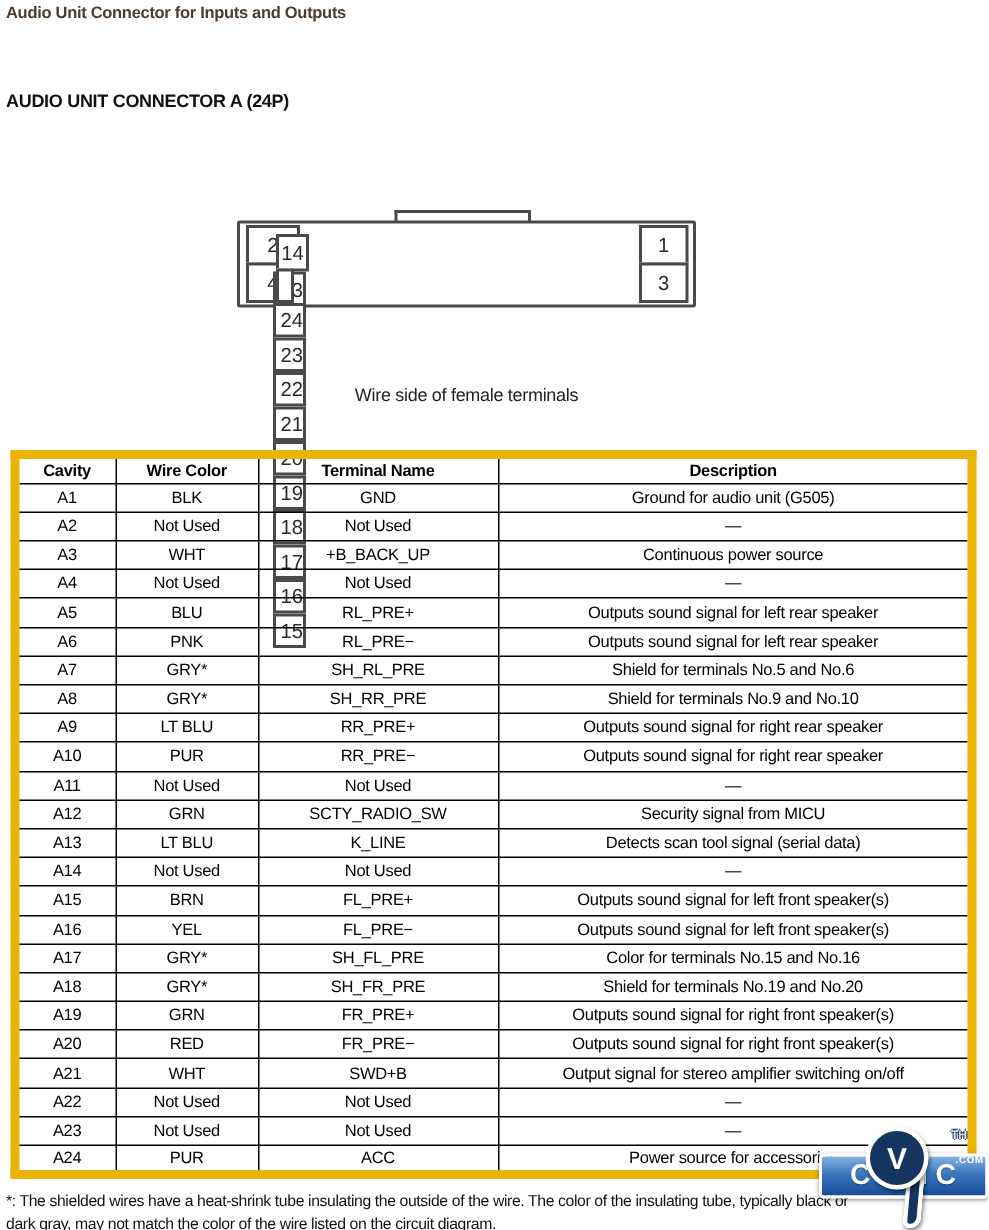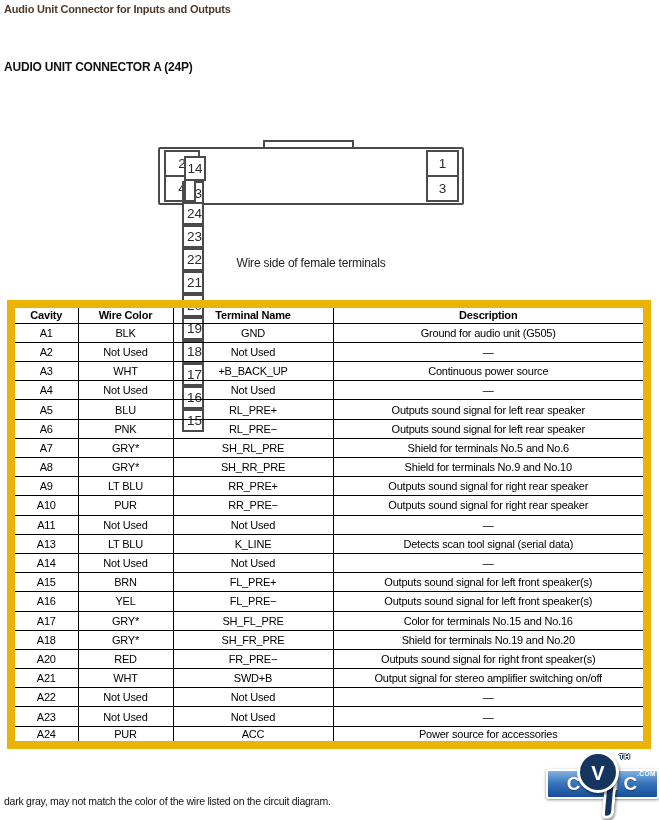--- a/index.html
+++ b/index.html
@@ -34,40 +34,40 @@
   .caption { position:absolute; left:158px; top:256px; width:306px; text-align:center;
              font-size:12px; color:#222; letter-spacing:-0.2px; }
 
   
   table.pinout { position:absolute; left:7px; top:300px; width:644px;
                  border-collapse:collapse; table-layout:fixed;
                  font-size:11px; color:#000; }
   table.pinout th, table.pinout td { border:1px solid #000; height:19.2px;
                  padding:0; vertical-align:middle; text-align:center;
                  letter-spacing:-0.2px; overflow:hidden; white-space:nowrap; }
-  table.pinout { border:8px solid #eab308; }
+  table.pinout { border:6px solid #eab308; }
   table.pinout th { font-weight:bold; }
   td.desc-l { text-align:left; padding-left:6px; }
 
   .footnote { position:absolute; left:4px; top:794px; width:655px;
               font-size:10.5px; color:#111; line-height:15px; letter-spacing:-0.25px; }
   .footnote div { white-space:nowrap; }
 
   
   .logo { position:absolute; left:546px; top:751px; width:113px; height:69px; z-index:5; }
   .logo-bar { position:absolute; left:0; top:18px; width:113px; height:30px;
               background:linear-gradient(#85b3e2 0%, #3a76bd 45%, #174e97 100%);
               border:2px solid #fff; border-radius:3px;
               box-shadow:0 1px 3px rgba(0,0,0,.45);
               display:flex; align-items:center; justify-content:center; }
   .logo-civic { color:#fff; font-weight:bold; font-size:19px; letter-spacing:5px;
                 text-shadow:0 1px 1px rgba(0,0,0,.4); padding-left:4px; }
   .logo-com { position:absolute; right:3px; top:19px; font-size:6.5px; font-weight:bold;
               color:#fff; letter-spacing:.5px; }
-  .logo-th  { position:absolute; left:73px; top:1px; font-size:8px; font-weight:bold;
+  .logo-th  { position:absolute; left:88px; top:1px; font-size:8px; font-weight:normal;
               color:#fff; z-index:7;
               text-shadow:-1px 0 #16355e,1px 0 #16355e,0 -1px #16355e,0 1px #16355e; }
   .nine-bowl { position:absolute; left:31px; top:0; width:42px; height:42px;
                background:#16355e; border:3px solid #fff; border-radius:50%;
                box-shadow:1px 2px 3px rgba(0,0,0,.45); z-index:6;
                display:flex; align-items:center; justify-content:center; }
   .nine-v { color:#fff; font-weight:bold; font-size:20px; line-height:20px; margin-top:2px; }
   .nine-tail { position:absolute; left:57px; top:32px; width:12px; height:36px;
                background:#16355e; border:3px solid #fff; border-top:none;
                border-radius:0 0 10px 6px; transform:rotate(5deg);
@@ -197,20 +197,26 @@
           <td>RR_PRE−</td>
           <td class="desc-l">Outputs sound signal for right rear speaker</td>
         </tr>
       <tr>
           <td>A11</td>
           <td>Not Used</td>
           <td>Not Used</td>
           <td>—</td>
         </tr>
       <tr>
+          <td>A12</td>
+          <td>GRN</td>
+          <td>SCTY_RADIO_SW</td>
+          <td class="desc-l">Security signal from MICU</td>
+        </tr>
+      <tr>
           <td>A13</td>
           <td>LT BLU</td>
           <td>K_LINE</td>
           <td class="desc-l">Detects scan tool signal (serial data)</td>
         </tr>
       <tr>
           <td>A14</td>
           <td>Not Used</td>
           <td>Not Used</td>
           <td>—</td>
@@ -233,20 +239,26 @@
           <td>SH_FL_PRE</td>
           <td class="desc-l">Color for terminals No.15 and No.16</td>
         </tr>
       <tr>
           <td>A18</td>
           <td>GRY*</td>
           <td>SH_FR_PRE</td>
           <td class="desc-l">Shield for terminals No.19 and No.20</td>
         </tr>
       <tr>
+          <td>A19</td>
+          <td>GRN</td>
+          <td>FR_PRE+</td>
+          <td class="desc-l">Outputs sound signal for right front speaker(s)</td>
+        </tr>
+      <tr>
           <td>A20</td>
           <td>RED</td>
           <td>FR_PRE−</td>
           <td class="desc-l">Outputs sound signal for right front speaker(s)</td>
         </tr>
       <tr>
           <td>A21</td>
           <td>WHT</td>
           <td>SWD+B</td>
           <td class="desc-l">Output signal for stereo amplifier switching on/off</td>
@@ -266,20 +278,21 @@
       <tr>
           <td>A24</td>
           <td>PUR</td>
           <td>ACC</td>
           <td class="desc-l">Power source for accessories</td>
         </tr>
     </tbody>
   </table>
 
   <div class="footnote">
+    <div>*: The shielded wires have a heat-shrink tube insulating the outside of the wire. The color of the insulating tube, typically black or</div>
     <div>dark gray, may not match the color of the wire listed on the circuit diagram.</div>
   </div>
 
   <div class="logo">
     <div class="logo-bar">
       <span class="logo-civic">CIVIC</span>
     </div>
     <span class="logo-com">.COM</span>
     <div class="nine-tail"></div>
     <div class="nine-bowl">

